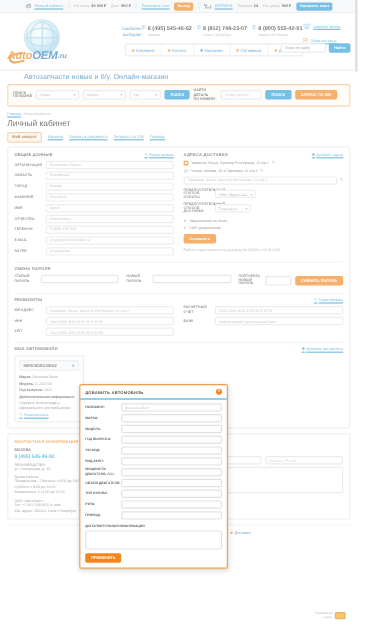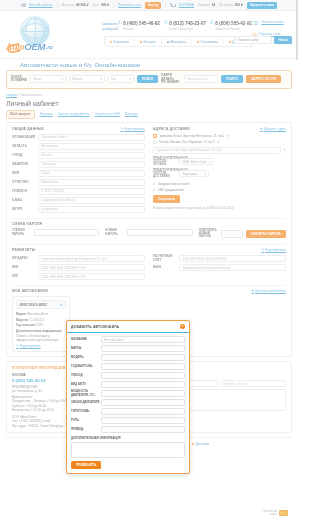--- a/index.html
+++ b/index.html
@@ -79,21 +79,21 @@
     position: absolute; left: 0; top: 24px; width: 78px; height: 15px;
     display: flex; align-items: center; font-style: italic; font-weight: bold;
     letter-spacing: -0.2px;
   }
   .logo-swoosh {
     position:absolute; left:1px; top:29px; width:13px; height:9px;
     border-radius:50% 0 0 50%;
     border-left: 2px solid #f0861d; border-top: 2px solid #f0861d; border-bottom: 2px solid #f0861d;
     transform: rotate(-12deg);
   }
-  .lt-auto { font-size: 9.5px; color: #f0861d; font-family: Liberation Serif, serif; }
+  .lt-auto { font-size: 9.5px; color: #f0861d; }
   .lt-oem  { font-size: 9.5px; color: #2c7fb8; }
   .lt-ru   { font-size: 6px; color: #2c7fb8; margin-left:0.5px; }
 
   .choose {
     width: 34px; text-align: right; padding-top: 7px; color: #2c7fb8;
     font-size: 3.6px; font-style: italic; line-height: 1.35;
   }
   .phones { flex: 1; display: flex; padding-top: 6px; gap: 4px; }
   .phone { flex: 1; display: flex; gap: 1.5px; }
   .ph-ico { color: #4aa8d8; font-size: 4.5px; line-height: 1; }

